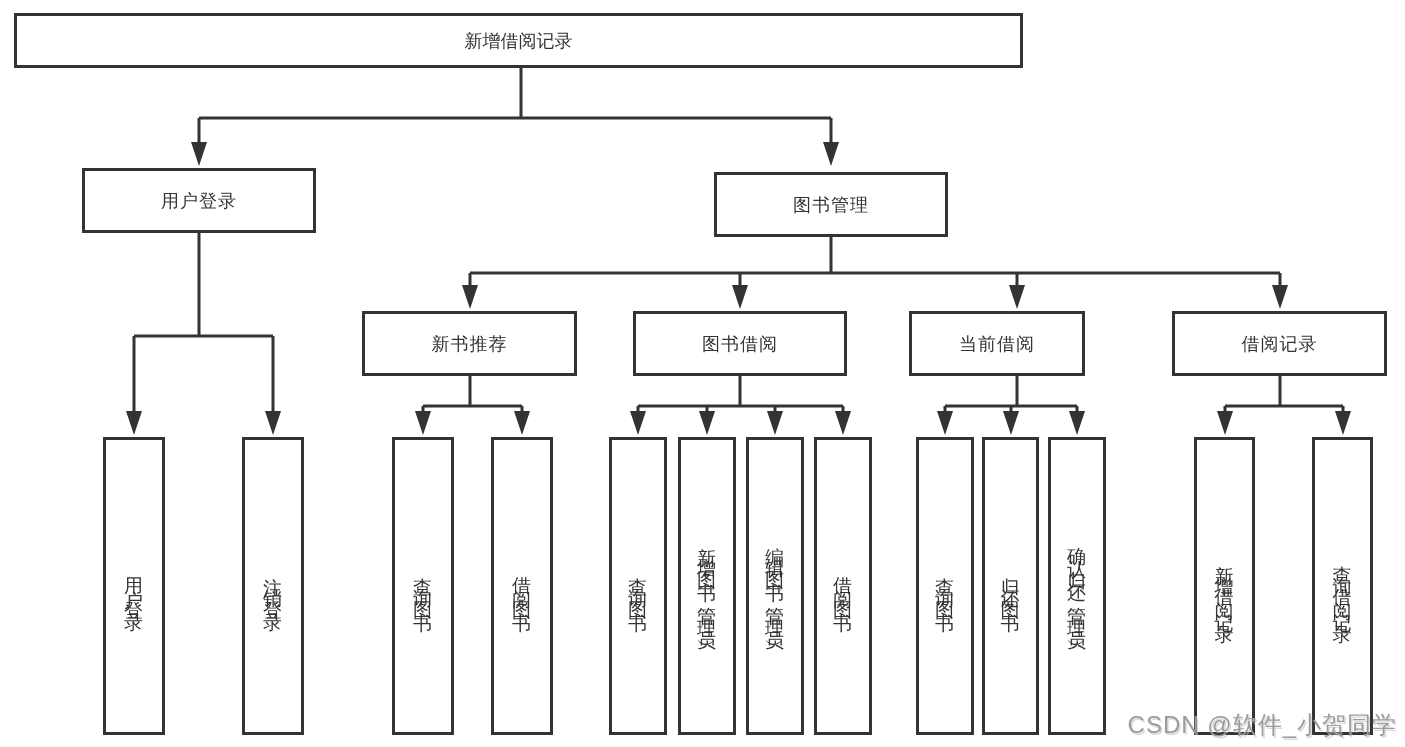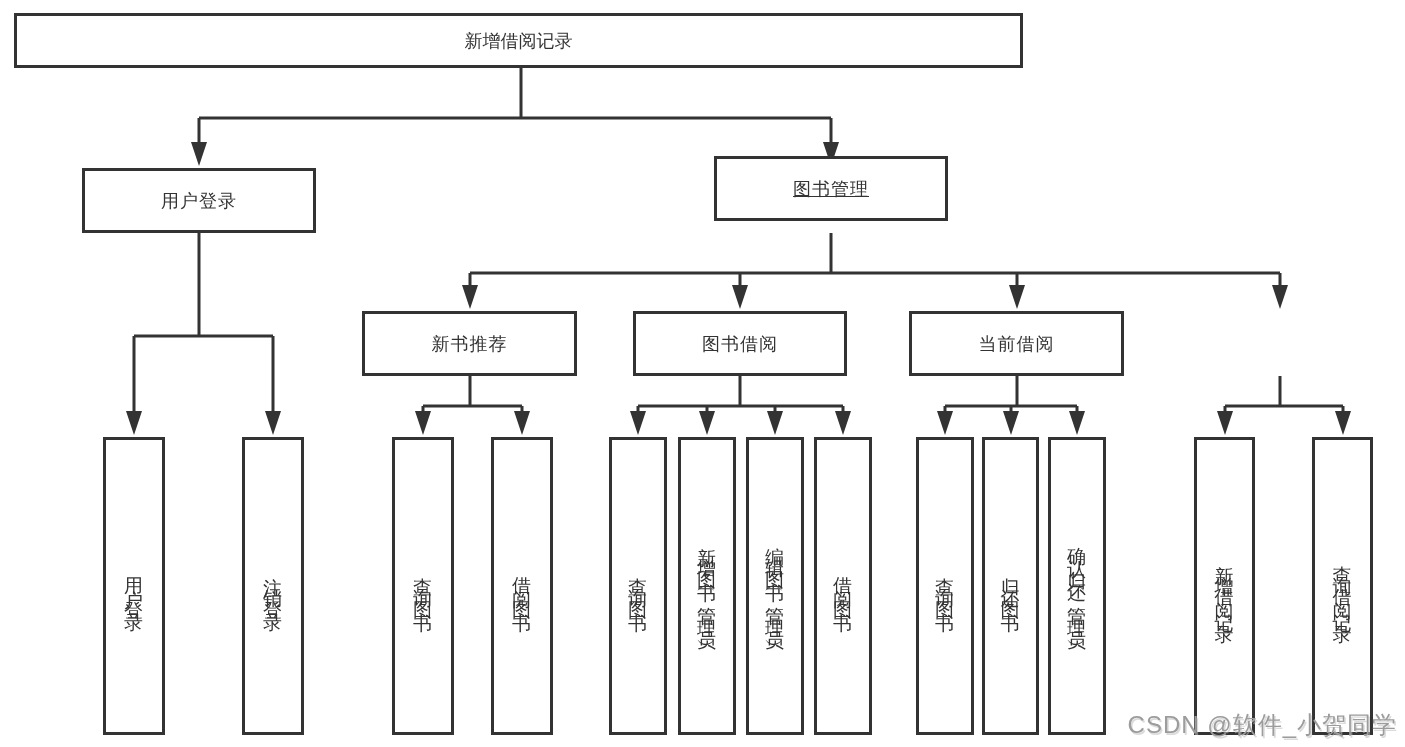--- a/index.html
+++ b/index.html
@@ -87,32 +87,35 @@
     </g>
   </svg>
 
   <div class="node root" style="left:14px;top:13px;width:1009px;height:55px;">
     <span>新增借阅记录</span>
   </div>
 
   <div class="node hbox" style="left:82px;top:168px;width:234px;height:65px;">
     <span>用户登录</span>
   </div>
-  <div class="node hbox" style="left:714px;top:156px;width:234px;height:65px;text-decoration:underline;">
+  <div class="node hbox" style="left:714px;top:172px;width:234px;height:65px;">
     <span>图书管理</span>
   </div>
 
   <div class="node hbox" style="left:362px;top:311px;width:215px;height:65px;">
     <span>新书推荐</span>
   </div>
   <div class="node hbox" style="left:633px;top:311px;width:214px;height:65px;font-family:Liberation Mono, monospace;">
     <span>图书借阅</span>
   </div>
-  <div class="node hbox" style="left:909px;top:311px;width:215px;height:65px;">
+  <div class="node hbox" style="left:909px;top:311px;width:176px;height:65px;">
     <span>当前借阅</span>
+  </div>
+  <div class="node hbox" style="left:1172px;top:311px;width:215px;height:65px;">
+    <span>借阅记录</span>
   </div>
 
   <div class="node leaf" style="left:103px;width:62px;">
     <span class="vtext">用户登录</span>
   </div>
   <div class="node leaf" style="left:242px;width:62px;">
     <span class="vtext">注销登录</span>
   </div>
 
   <div class="node leaf" style="left:392px;width:62px;">

